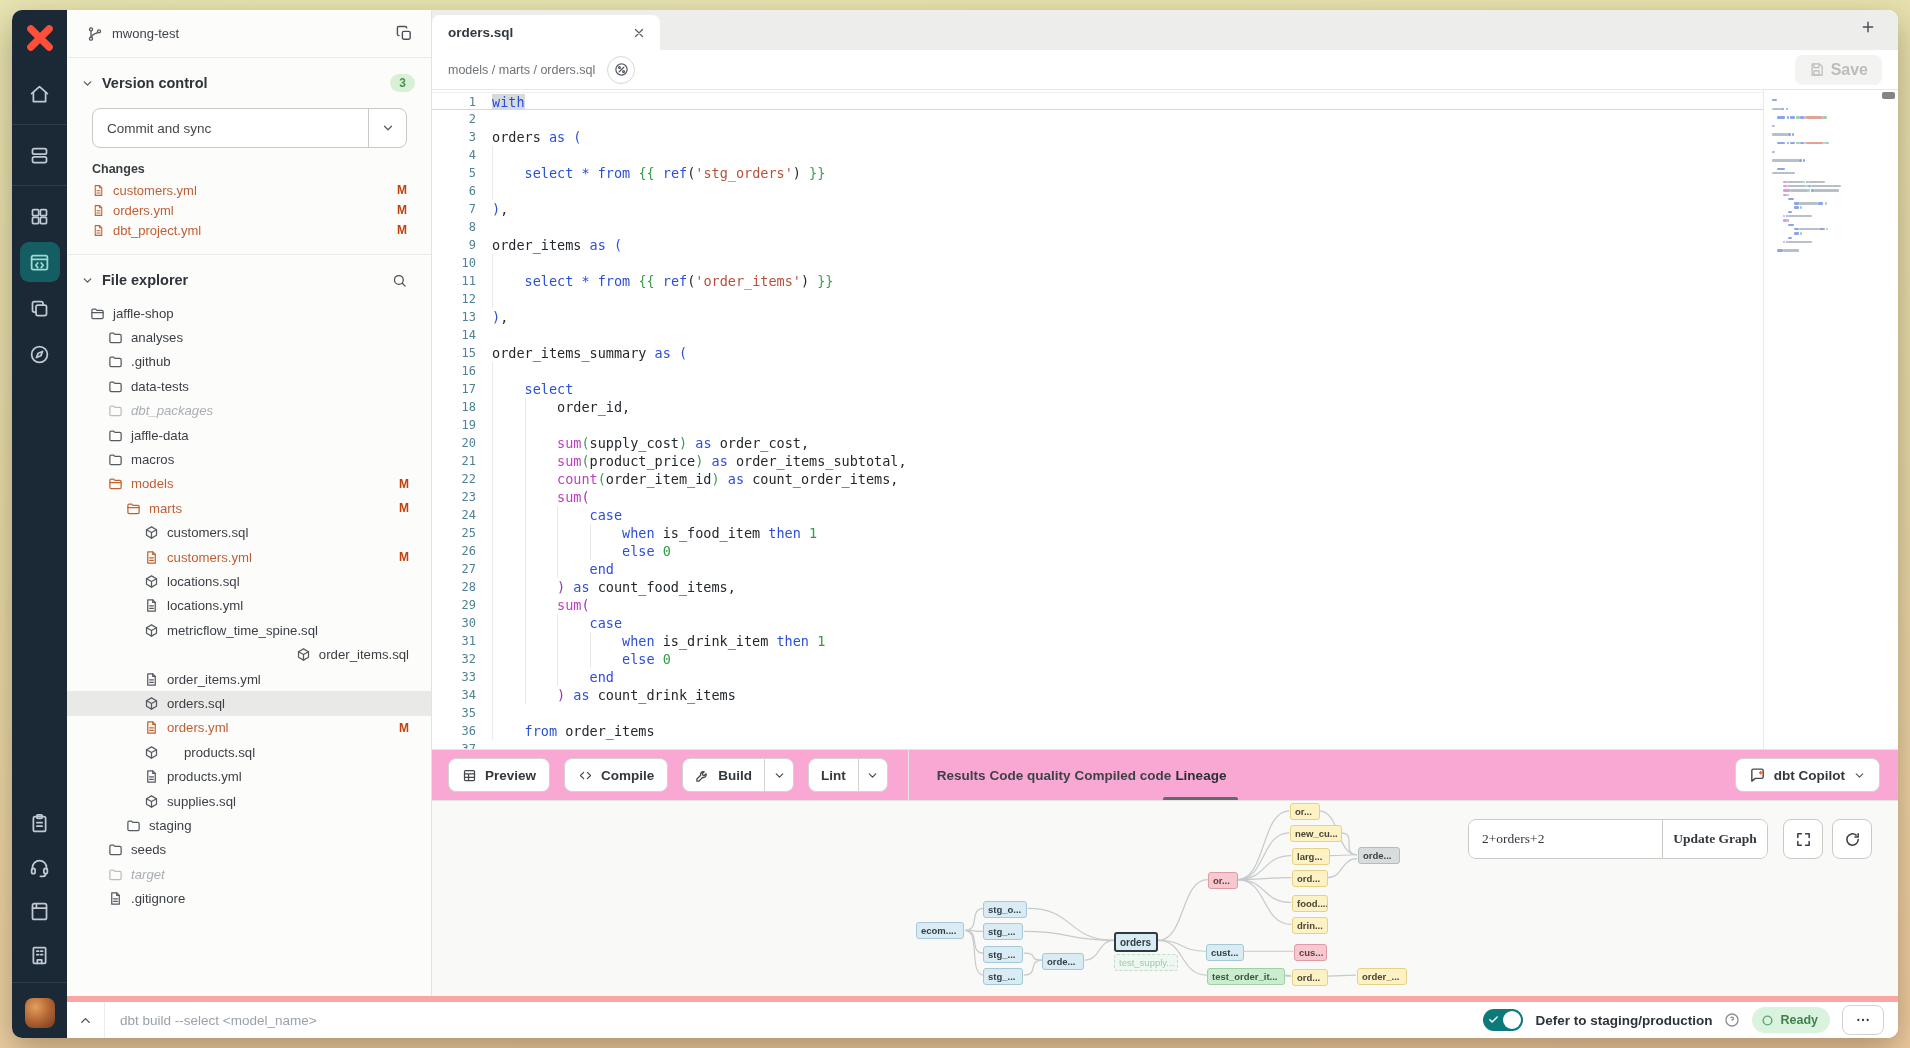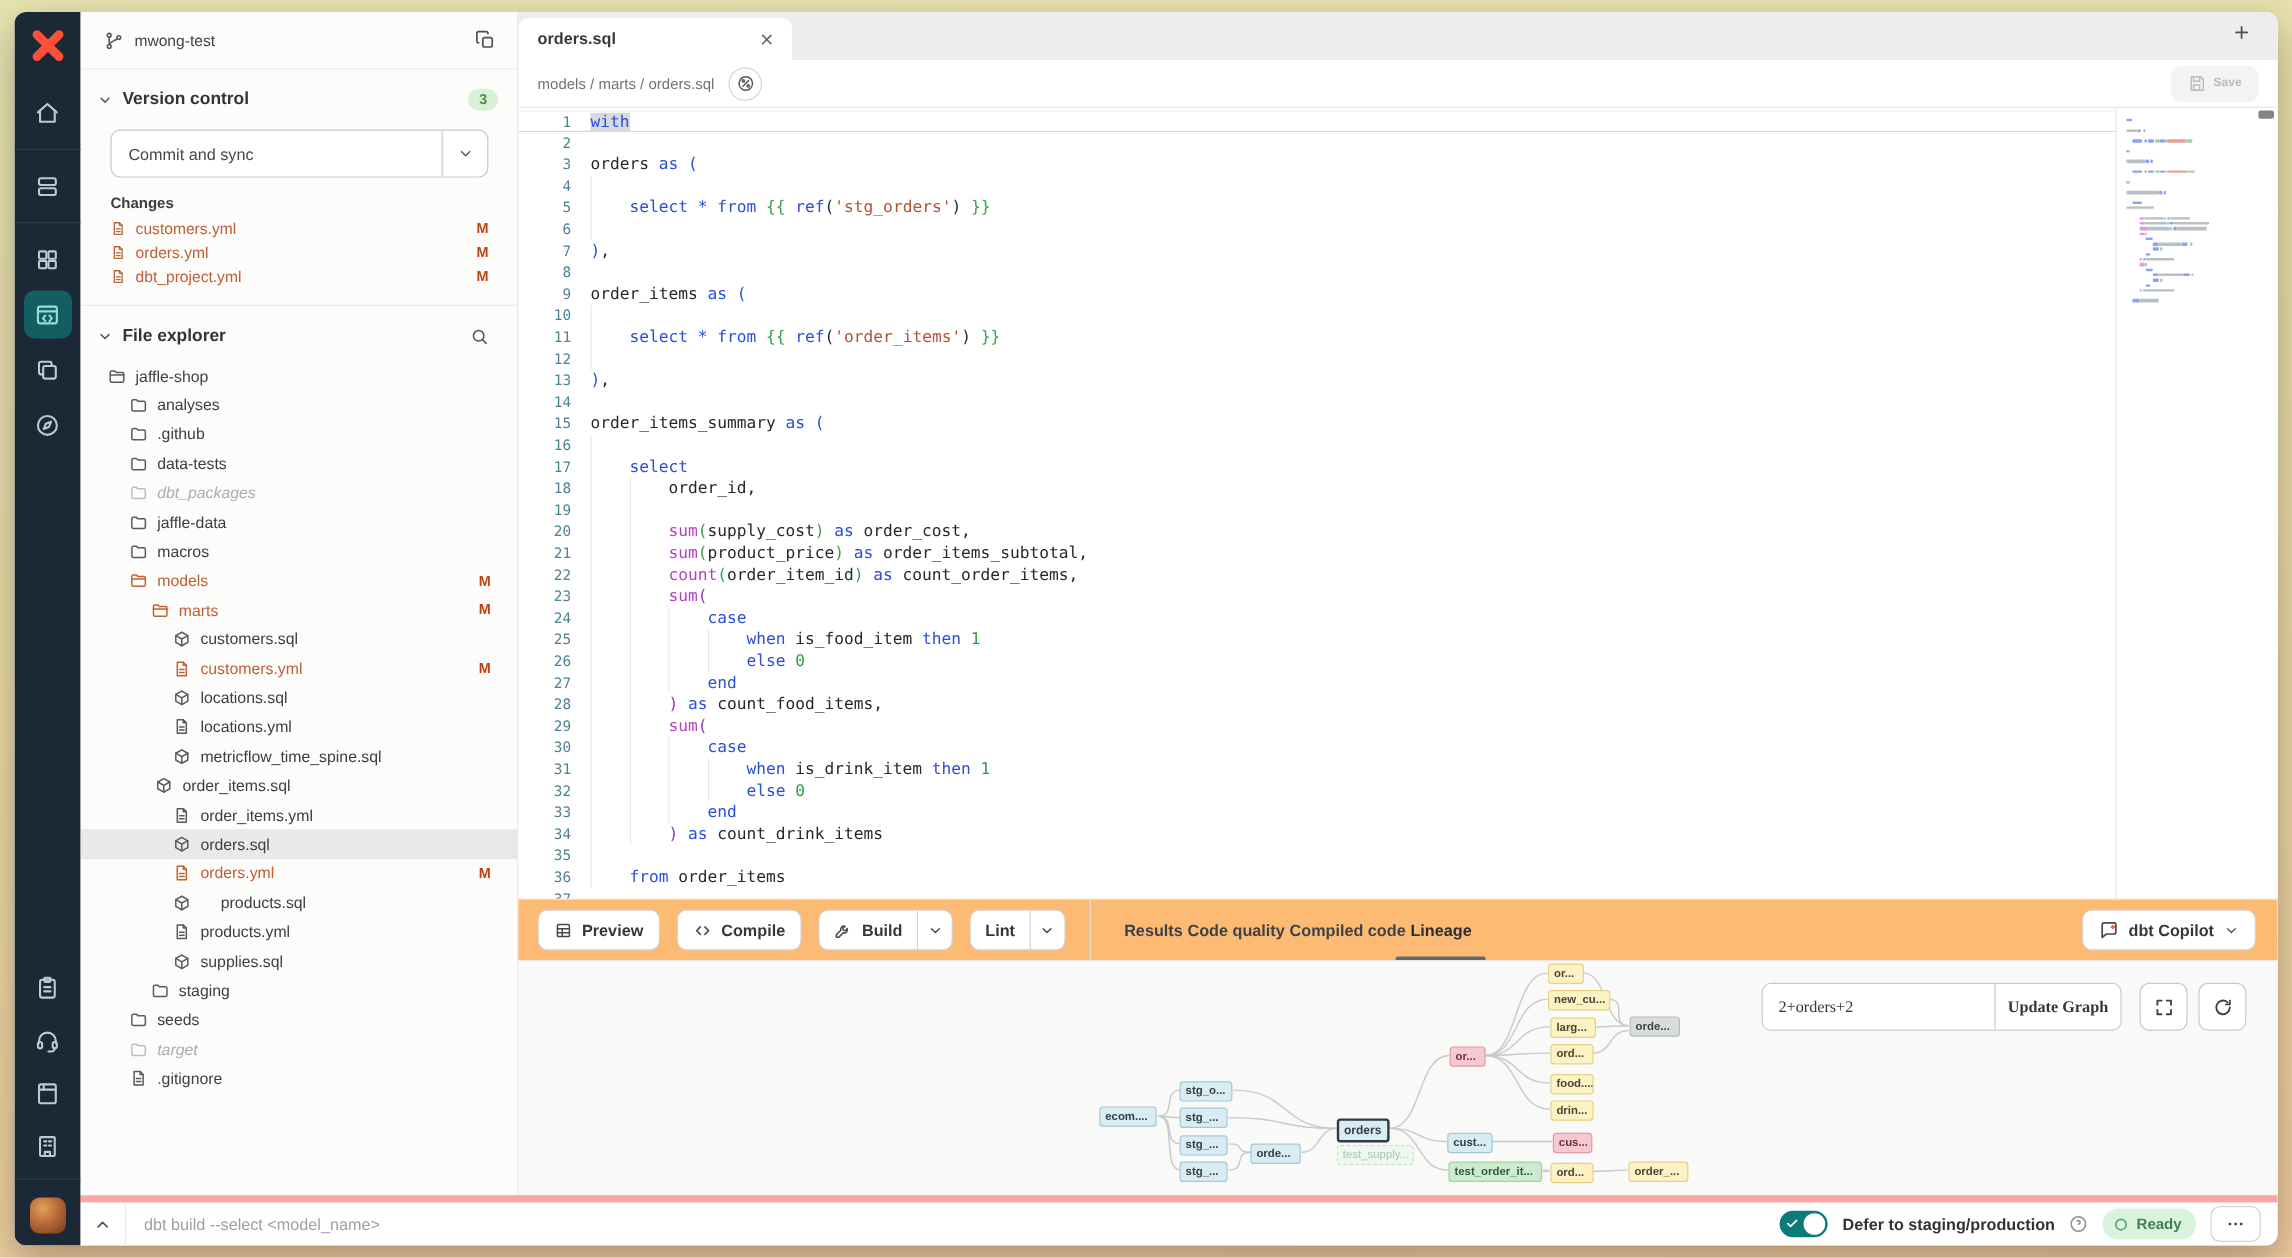--- a/index.html
+++ b/index.html
@@ -52,39 +52,39 @@
   .tab { position:absolute; left:0; top:5px; width:228px; height:35px; background:#fff; border-radius:8px 8px 0 0; display:flex; align-items:center; padding:0 14px 0 16px; cursor:pointer; }
   .tab .ttl { font-size:13.5px; font-weight:700; color:#33383d; }
   .tab .close-ic { margin-left:auto; width:14px; height:14px; color:#5c6166; cursor:pointer; }
   .tab-plus { position:absolute; right:16px; top:9px; width:22px; height:22px; color:#4a4f54; cursor:pointer; }
   .tab-plus .ic { width:16px; height:16px; }
 
   .crumbbar { position:absolute; left:0; right:0; top:40px; height:40px; background:#fff; border-bottom:1px solid #e7e7e5; display:flex; align-items:center; padding:0 16px; }
   .crumb { font-size:12.5px; color:#6e7378; }
   .crumb-circle { width:28px; height:28px; border:1px solid #d8d8d5; border-radius:50%; margin-left:12px; display:flex; align-items:center; justify-content:center; color:#565b61; cursor:pointer; background:#fff; }
   .crumb-circle .ic { width:15px; height:15px; }
-  .save-btn { margin-left:auto; height:30px; border-radius:8px; background:#f3f3f1; color:#bcbcb9; font-size:10px; font-weight:700; display:flex; align-items:center; gap:7px; padding:0 14px; border:none; cursor:default;text-align:center; }
+  .save-btn { margin-left:auto; height:30px; border-radius:8px; background:#f3f3f1; color:#bcbcb9; font-size:16px; font-weight:700; display:flex; align-items:center; gap:7px; padding:0 14px; border:none; cursor:default;text-align:center; }
   .save-btn .ic { width:15px; height:15px; }
 
   .editor { position:absolute; left:0; right:0; top:80px; height:659px; background:#fff; overflow:hidden; }
   .code { position:absolute; left:0; top:2px; right:135px; font-family:"DejaVu Sans Mono", monospace; font-size:13.5px; line-height:18px; }
   .cl { position:relative; height:18px; padding-left:60px; white-space:pre; color:#24292e; }
   .cl .ln { position:absolute; left:0; top:0; width:44px; text-align:right; color:#4e8294; font-size:12px; }
   .cl.cur { border-top:1px solid #f0f0ee; border-bottom:1px solid #d8d8d6; }
   .guide { position:absolute; top:0; bottom:0; width:1px; background:#e9e9e7; }
   .kw { color:#2c4fd8; } .fn { color:#bc3fc0; } .str { color:#b6503a; }
   .jj { color:#3a9e4e; } .num { color:#2f9e44; } .id { color:#24292e; }
   .pg { color:#3a9e4e; } .pp { color:#9437b8; }
   .sel { background:#d5dade; }
   .minimap { position:absolute; right:0; top:0; bottom:0; width:135px; background:#fff; border-left:1px solid #e8e8e6; }
   .mm-line { position:relative; height:4.3px; }
   .mm-bar { position:absolute; top:1px; height:2.4px; border-radius:1px; }
   .scroll-handle { position:absolute; right:3px; top:2px; width:13px; height:7px; background:#6f6f6f; border-radius:2px; opacity:.85; }
 
-  .toolbar { position:absolute; left:0; right:0; top:739px; height:51px; background:#fdba74; border-top:1px solid #e4e4e2; display:flex; align-items:center; padding-left:16px; }
+  .toolbar { position:absolute; left:0; right:0; top:739px; height:51px; background:#f9a8d4; border-top:1px solid #e4e4e2; display:flex; align-items:center; padding-left:16px; }
   .tb-btn { height:34px; border:1px solid #d3d3d0; border-radius:8px; background:#fff; display:inline-flex; align-items:center; gap:8px; padding:0 13px; font-weight:700; font-size:13.5px; color:#33383d; cursor:pointer; font-family:inherit; }
   .tb-btn .ic { width:15px; height:15px; color:#44494e; }
   .tb-split { display:flex; align-items:stretch; height:34px; border:1px solid #d3d3d0; border-radius:8px; overflow:hidden; margin-left:14px; background:#fff; }
   .tb-split .mainpart { display:flex; align-items:center; gap:8px; padding:0 12px; font-weight:700; font-size:13.5px; color:#33383d; cursor:pointer; }
   .tb-split .mainpart .ic { width:15px; height:15px; color:#44494e; }
   .tb-split .chev { width:29px; border-left:1px solid #d3d3d0; display:flex; align-items:center; justify-content:center; color:#44494e; cursor:pointer; }
   .tb-split .chev .ic { width:13px; height:13px; }
   .tb-divider { width:1px; height:51px; background:#e4e4e2; margin-left:20px; }
   .tabs { display:flex; margin-left:26px; height:100%; align-items:center; }
   .rtab { position:relative; height:100%; display:flex; align-items:center; font-size:13.5px; font-weight:700; color:#3d4247; cursor:pointer; padding:0 2px; }
@@ -455,21 +455,21 @@
         </div>
         <div class="tree-row" style="padding-left: 77px;">
           <span class="ic">
             <svg viewBox="0 0 24 24" fill="none" stroke="currentColor" stroke-width="2" stroke-linecap="round" stroke-linejoin="round">
               <path d="M12 3l8 4.5v9L12 21l-8-4.5v-9z"></path>
               <path d="M12 12l8-4.5M12 12L4 7.5M12 12v9"></path>
             </svg>
           </span>
           <span class="lbl">metricflow_time_spine.sql</span>
         </div>
-        <div class="tree-row" style="padding-left: 62px;">
+        <div class="tree-row" style="padding-left: 79px; justify-content: flex-end;">
           <span class="ic">
             <svg viewBox="0 0 24 24" fill="none" stroke="currentColor" stroke-width="2" stroke-linecap="round" stroke-linejoin="round">
               <path d="M12 3l8 4.5v9L12 21l-8-4.5v-9z"></path>
               <path d="M12 12l8-4.5M12 12L4 7.5M12 12v9"></path>
             </svg>
           </span>
           <span class="lbl">order_items.sql</span>
         </div>
         <div class="tree-row" style="padding-left: 77px;">
           <span class="ic">

